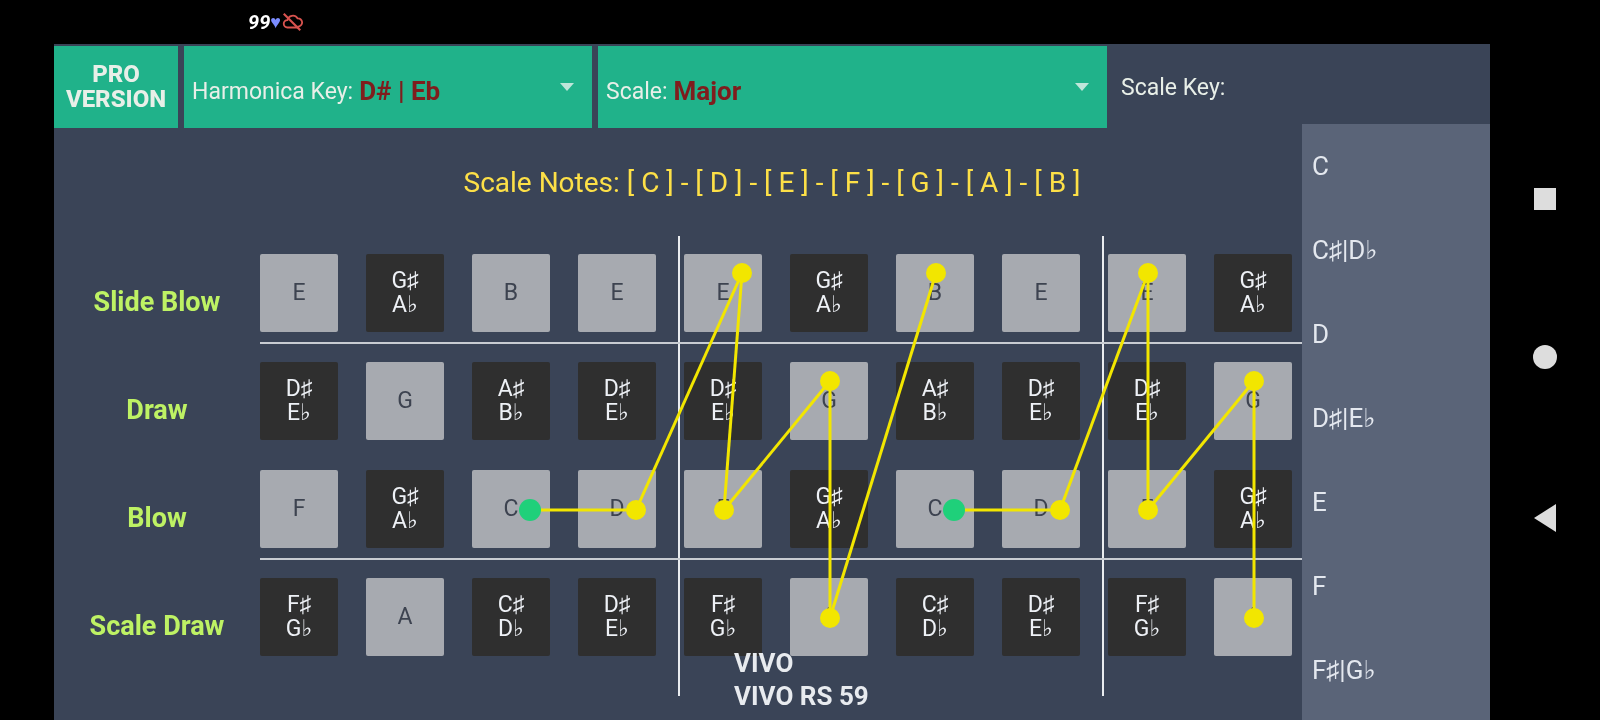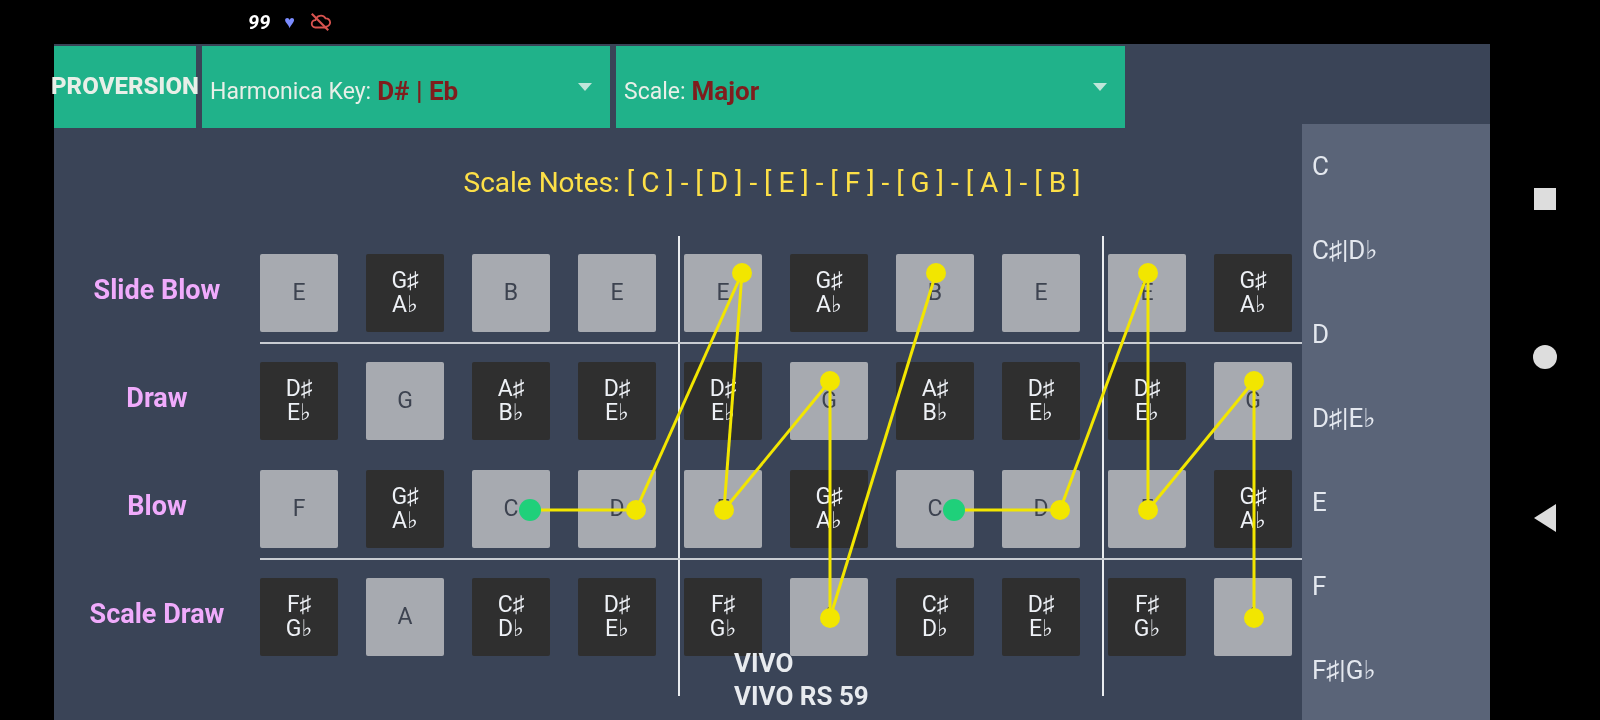--- a/index.html
+++ b/index.html
@@ -1,35 +1,35 @@
 <!DOCTYPE html>
 <html><head>
 <meta charset="utf-8">
 <style>
   * { margin: 0; padding: 0; box-sizing: border-box; }
   html, body { width: 1600px; height: 720px; overflow: hidden; background: #000; font-family: Roboto, Arial, sans-serif; }
   .screen { width: 1600px; height: 720px; background: #000; position: relative; }
-  .statusbar { position: absolute; top: 0; left: 0; right: 0; height: 44px; display: flex; align-items: center; padding-left: 248px; gap: 14px; color: #fff; font-size: 20px; font-style: italic; font-weight: 700; }
+  .statusbar { position: absolute; top: 0; left: 0; right: 0; height: 44px; display: flex; align-items: center; padding-left: 248px; color: #fff; font-size: 20px; font-style: italic; font-weight: 700; }
   .heart { color: #7b8cff; font-style: normal; font-size: 18px; }
   .cloud-off { color: #d9534f; font-style: normal; }
   .cloud-off svg { width: 22px; height: 22px; display: block; }
   .app { position: absolute; left: 54px; top: 44px; width: 1436px; height: 676px; background: #3a4457; }
   .toolbar { display: flex; height: 84px; background: #3a4457; padding: 2px 0 0 0; gap: 6px; }
   .toolbar > div { background: #20b28a; color: #e8efe8; display: flex; align-items: center; }
-  .pro { width: 142px; flex-direction: row; justify-content: center; color: #0a1018; font-weight: 800; font-size: 24px; line-height: 1.05; text-align: center; }
+  .pro { width: 124px; flex-direction: column; justify-content: center; color: #0a1018; font-weight: 800; font-size: 24px; line-height: 1.05; text-align: center; }
   .select { padding: 8px 16px 0 8px; position: relative; color: #d9eee6; }
   .select .lbl { font-size: 23px; margin-right: 6px; }
   .select .val { font-size: 26px; font-weight: 700; color: #7f1d1d; }
   .select .caret { position: absolute; right: 18px; top: 50%; transform: translateY(-50%); width: 0; height: 0; border-left: 7px solid transparent; border-right: 7px solid transparent; border-top: 8px solid #bfe6da; }
   .sel1 { width: 408px; }
   .sel2 { width: 509px; text-align: right; }
   .scalekey { flex: 1; background: #3a4457 !important; color: #e7ecf3; font-size: 23px; padding-left: 8px; }
   .scalenotes { color: #fde047; font-size: 28px; height: 108px; display: flex; align-items: center; justify-content: center; }
   .gridwrap { position: relative; height: 480px; }
-  .rowlabels { position: absolute; left: 0; top: 0; width: 206px; color: #f0abfc; font-weight: 700; font-size: 27px; }
+  .rowlabels { position: absolute; left: 0; top: 12px; width: 206px; color: #bef264; font-weight: 700; font-size: 27px; }
   .rowlabels div { height: 108px; display: flex; align-items: center; justify-content: center; }
   .grid { position: absolute; left: 206px; top: 0; right: 188px; height: 100%; }
   .grow { height: 108px; position: relative; }
   .grow .cells { display: flex; gap: 28px; padding-top: 18px; }
   .cell { width: 78px; height: 78px; display: flex; flex-direction: column; align-items: center; justify-content: center; color: #eef1f6; font-size: 23px; line-height: 1.05; border-radius: 2px; }
   .cell.light { background: #a7aab0; color: #3d4350; }
   .cell.dark { background: #2f2f2f; }
   .hr { position: absolute; bottom: 0; left: 0; right: 0; height: 2px; background: #c8ccd2; }
   .vline { position: absolute; top: 0; bottom: 20px; width: 2px; background: #e9ecef; }
   .sidecol { position: absolute; right: 0; top: -112px; width: 188px; background: #5a6478; height: 700px; color: #e4e8ef; font-size: 26px; }
@@ -66,20 +66,23 @@
       </div>
       <div class="select sel1">
         <span class="lbl">Harmonica Key:</span>
         <span class="val">D# | Eb</span>
         <span class="caret"></span>
       </div>
       <div class="select sel2">
         <span class="lbl">Scale:</span>
         <span class="val">Major</span>
         <span class="caret"></span>
+      </div>
+      <div class="scalekey">
+        <span>Scale Key:</span>
       </div>
     </div>
 
     <div class="scalenotes">Scale Notes: [ C ] - [ D ] - [ E ] - [ F ] - [ G ] - [ A ] - [ B ]</div>
 
     <div class="gridwrap">
       <div class="rowlabels" id="rowlabels">
           <div>Slide Blow</div>
           <div>Draw</div>
           <div>Blow</div>

